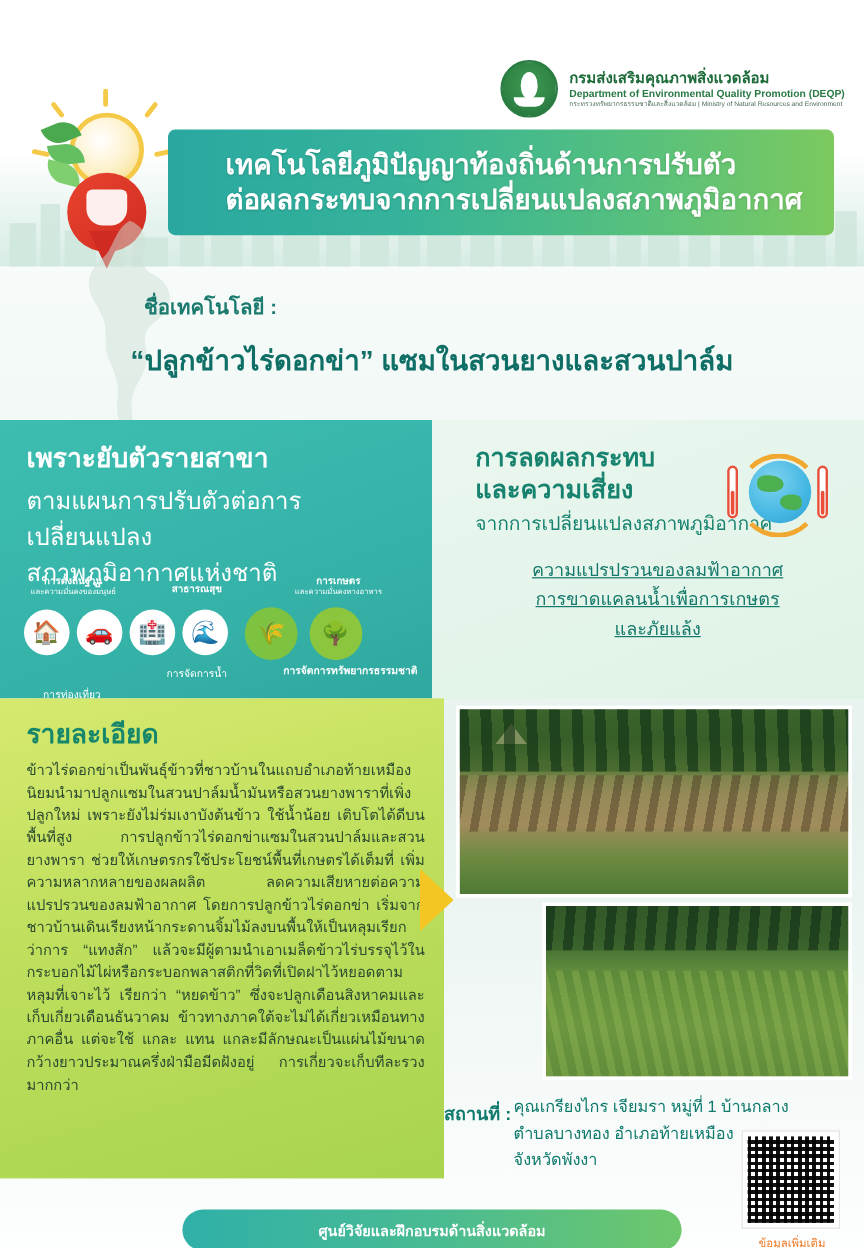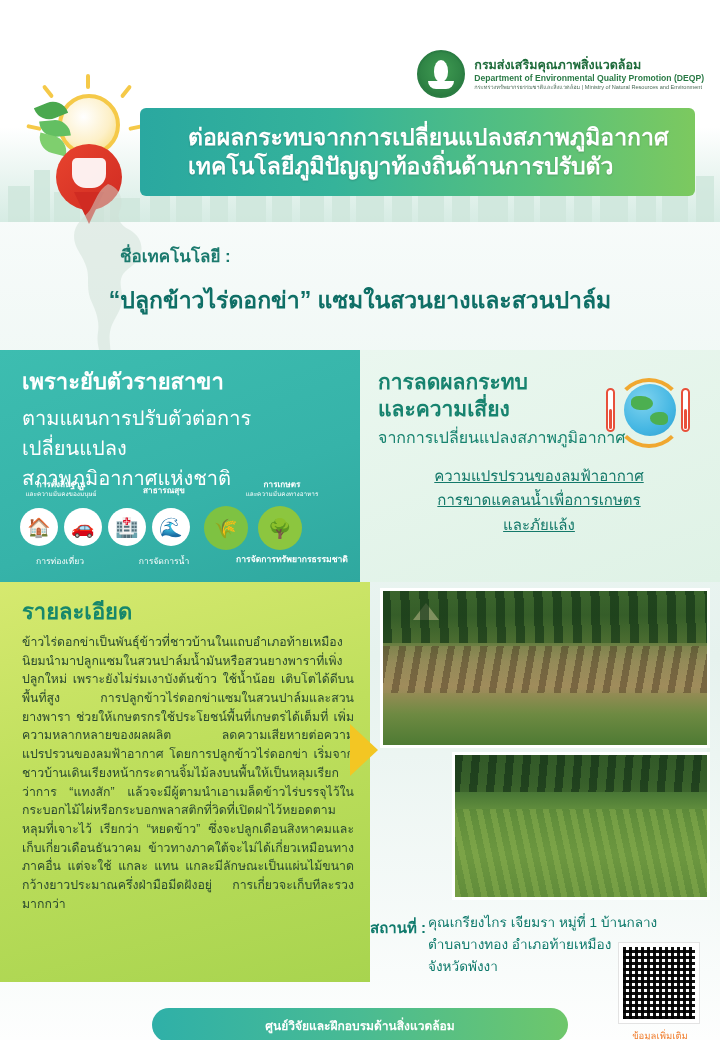--- a/index.html
+++ b/index.html
@@ -129,21 +129,21 @@
 
   
   .panel-left {
     position: absolute; left: 0; top: 318px; width: 360px; height: 232px;
     background: linear-gradient(160deg, #3dbdb0 0%, #36b3a9 60%, #2fa89f 100%);
     padding: 18px 14px 10px 22px; color: #ffffff;
   }
   .panel-right {
     position: absolute; left: 360px; top: 318px; width: 360px; height: 232px;
     background: linear-gradient(160deg, #eaf7ef 0%, #dff2e6 100%);
-    padding: 18px 20px 10px 18px;
+    padding: 18px 20px 10px 36px;
   }
   .pl-title { font-size: 22px; font-weight: bold; line-height: 1.3; }
   .pl-sub { font-size: 20px; line-height: 1.5; margin-top: 6px; }
 
   .pr-title { font-size: 21px; font-weight: bold; color: #17836f; line-height: 1.3; }
   .pr-sub { font-size: 16px; color: #17836f; line-height: 1.35; margin-top: 4px; }
   .pr-list { margin-top: 16px; text-align: center; color: #14796a; font-size: 15px; line-height: 1.62; text-decoration: underline; }
 
   .globe-icon { position: absolute; right: 26px; top: 26px; width: 92px; height: 78px; }
   .globe { position:absolute; left: 22px; top: 8px; width: 52px; height: 52px; border-radius: 50%;
@@ -315,22 +315,22 @@
 
     <svg class="th-map" viewBox="0 0 115 190">
       <path d="M48 2 C60 6 64 18 60 28 C56 38 62 44 70 48 C80 54 84 64 80 74
                C76 84 66 86 62 94 C58 104 64 110 62 120 C60 132 52 138 50 150
                C48 162 54 174 48 186 C40 176 36 162 38 150 C40 136 34 126 30 116
                C26 104 30 94 26 84 C22 72 14 66 14 54 C14 42 24 36 30 28
                C36 18 38 8 48 2 Z" fill="#cfe0d6" opacity="0.9"></path>
     </svg>
 
     <div class="title-banner">
+      <div class="title-line">เทคโนโลยีภูมิปัญญาท้องถิ่นด้านการปรับตัว</div>
       <div class="title-line">ต่อผลกระทบจากการเปลี่ยนแปลงสภาพภูมิอากาศ</div>
-      <div class="title-line">เทคโนโลยีภูมิปัญญาท้องถิ่นด้านการปรับตัว</div>
     </div>
   </div>
 
   <div class="techname">
     <div class="techname-label">ชื่อเทคโนโลยี :</div>
     <div class="techname-value">“ปลูกข้าวไร่ดอกข่า” แซมในสวนยางและสวนปาล์ม</div>
   </div>
 
   <div class="panel-left">
     <div class="pl-title">เพราะยับตัวรายสาขา</div>
@@ -352,21 +352,21 @@
       <span>และความมั่นคงทางอาหาร</span>
     </div>
 
     <div class="circle-icon" style="left:6px;top:28px;">🏠</div>
     <div class="circle-icon" style="left:50px;top:28px;">🚗</div>
     <div class="circle-icon" style="left:94px;top:28px;">🏥</div>
     <div class="circle-icon" style="left:138px;top:28px;">🌊</div>
     <div class="circle-icon green" style="left:190px;top:26px;width:44px;height:44px;">🌾</div>
     <div class="circle-icon green2" style="left:244px;top:26px;width:44px;height:44px;">🌳</div>
 
-    <div class="sector-foot" style="left:6px;top:74px;width:80px;">การท่องเที่ยว</div>
+    <div class="sector-foot" style="left:6px;top:92px;width:80px;">การท่องเที่ยว</div>
     <div class="sector-foot" style="left:112px;top:74px;width:76px;">การจัดการน้ำ</div>
     <div class="sector-foot" style="left:218px;top:72px;width:120px;font-weight:bold;">การจัดการทรัพยากรธรรมชาติ</div>
   </div>
 
   <div class="panel-right">
     <div class="pr-title">การลดผลกระทบ</div>
     <div class="pr-title">และความเสี่ยง</div>
     <div class="pr-sub">จากการเปลี่ยนแปลงสภาพภูมิอากาศ</div>
     <div class="pr-list">
       <div>ความแปรปรวนของลมฟ้าอากาศ</div>

